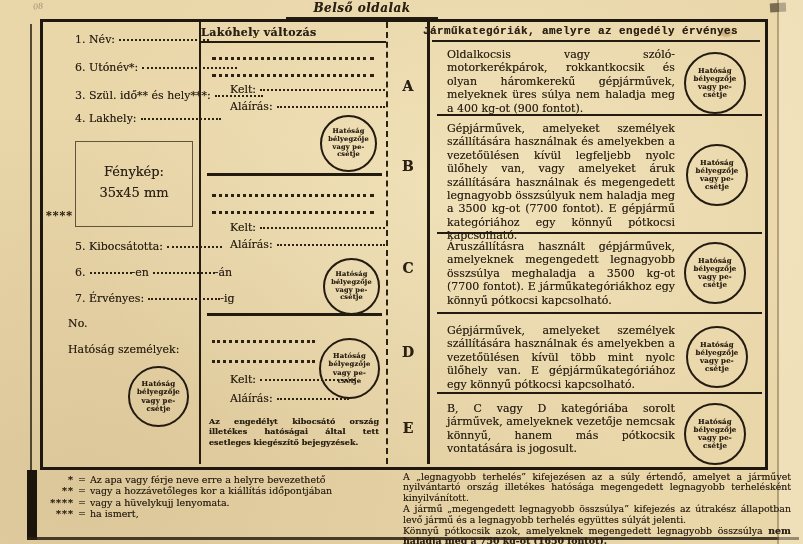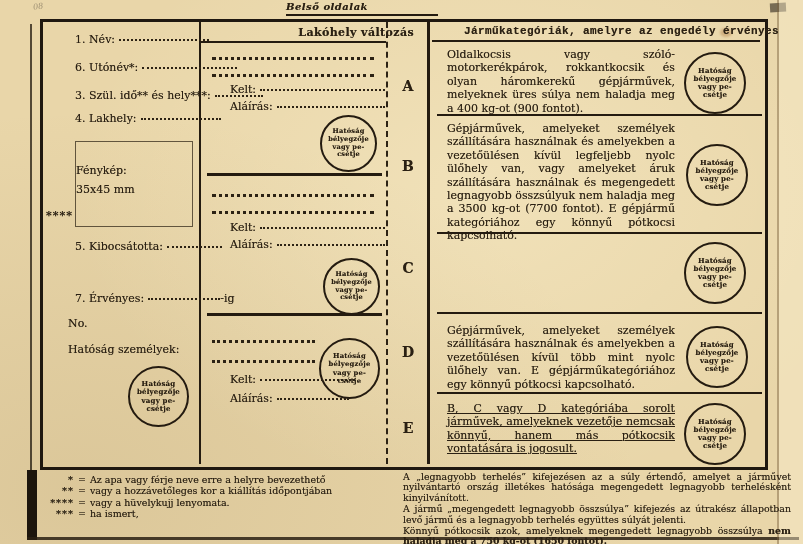--- a/index.html
+++ b/index.html
@@ -7,39 +7,39 @@
     position:relative; width:803px; height:544px; overflow:hidden;
     background:
       radial-gradient(ellipse at 60% 35%, rgba(255,246,214,.35), rgba(0,0,0,0) 60%),
       radial-gradient(ellipse at 10% 90%, rgba(120,90,40,.12), rgba(0,0,0,0) 55%),
       #e9d6a9;
     font-family:"DejaVu Serif","Liberation Serif",serif;
     color:#2a2013;
   }
   .abs{position:absolute;}
   .ink{color:#2a2013; text-shadow:0 0 .4px rgba(42,32,19,.55);}
-  .page-title{font-weight:bold; font-style:italic; font-size:10px; letter-spacing:.5px;
-    text-align:left; border-bottom:2px solid #241b10; padding-bottom:2px;}
+  .page-title{font-weight:bold; font-style:italic; font-size:12px; letter-spacing:.5px;
+    text-align:center; border-bottom:2px solid #241b10; padding-bottom:2px;}
   .hline{background:#241b10;}
   .vline{background:#241b10;}
   .vdash{border-left:2px dashed #2c2214;}
   .tableborder{border:3px solid #1f1810;}
   .leader{display:inline-block; border-bottom:2px dotted #2c2214; height:3px; margin-left:4px; vertical-align:2px;}
   .dotrow{border-bottom:3px dotted #2c2214; height:0;}
   .fieldrow{font-size:11px; white-space:nowrap;margin-left:20px;}
-  .colheader{font-weight:bold; font-size:11px; text-align:right; letter-spacing:.4px;margin-left:28px;}
+  .colheader{font-weight:bold; font-size:11px; text-align:left; letter-spacing:.4px;}
   .stamp{
     position:absolute; border:2.5px solid #241b10; border-radius:50%;
     display:flex; flex-direction:column; align-items:center; justify-content:center;
     text-align:center; font-size:7px; font-weight:bold; line-height:1.18;
     letter-spacing:.2px; background:transparent;
   }
   .catletter{font-size:14px; font-weight:bold; text-align:center;}
   .cattext{font-size:11px; line-height:13.4px; text-align:justify;}
-  .photo{border:1.5px solid rgba(40,30,16,.7); text-align:left; font-size:11px;}
+  .photo{border:1.5px solid rgba(40,30,16,.7); text-align:center; font-size:13px;}
   .smallnote{font-size:8px; font-weight:bold; line-height:1.3; text-align:justify;}
   .fnline{font-size:9.5px; line-height:11.4px; white-space:nowrap;}
   .fmark{display:inline-block; width:26px; text-align:right; font-weight:bold; letter-spacing:1px;}
   .feq{padding:0 4px;}
   .notes p{margin:0 0 1px 0; font-size:9.4px; line-height:10.4px; text-align:justify;}
   .boldtail{font-weight:bold;}
   .pencil{font-size:8px; color:rgba(95,85,70,.55); transform:rotate(-8deg); font-style:italic;}
   .stain{border-radius:50%; background:rgba(150,85,30,.30); filter:blur(1px);}
 </style>
 </head>
@@ -80,20 +80,23 @@
 
   <div class="abs photo ink" style="left:75px; top:141px; width:116px; height:84px;">
     <div style="margin-top:22px;">Fénykép:</div>
     <div style="margin-top:6px;">35x45 mm</div>
   </div>
   <div class="abs ink" style="left:46px; top:209px; font-size:11px; font-weight:bold; letter-spacing:1px;">****</div>
 
   <div class="abs fieldrow ink" style="left:55px; top:240px;">
     <span>5. Kibocsátotta:</span><span class="leader" style="width:55px;"></span>
   </div>
+  <div class="abs fieldrow ink" style="left:55px; top:266px;">
+    <span>6.</span><span class="leader" style="width:42px;"></span><span>-en</span><span class="leader" style="width:62px;"></span><span>-án</span>
+  </div>
   <div class="abs fieldrow ink" style="left:55px; top:292px;">
     <span>7. Érvényes:</span><span class="leader" style="width:72px;"></span><span>-ig</span>
   </div>
   <div class="abs fieldrow ink" style="left:48px; top:317px;">No.</div>
   <div class="abs fieldrow ink" style="left:48px; top:343px;">Hatóság személyek:</div>
 
   <div class="stamp ink" style="left:128px; top:366px; width:57px; height:57px;">
     <span>Hatóság</span>
     <span>bélyegzője</span>
     <span>vagy pe-</span>
@@ -142,20 +145,21 @@
     <span>vagy pe-</span>
     <span>csétje</span>
   </div>
   <div class="abs fieldrow ink" style="left:210px; top:373px;">
     <span>Kelt:</span><span class="leader" style="width:95px;"></span>
   </div>
   <div class="abs fieldrow ink" style="left:210px; top:392px;">
     <span>Aláírás:</span><span class="leader" style="width:72px;"></span>
   </div>
 
+  <div class="abs smallnote ink" style="left:209px; top:416px; width:170px;">Az engedélyt kibocsátó ország illetékes hatóságai által tett esetleges kiegészítő bejegyzések.</div>
 
   <div class="abs catletter ink" style="left:396px; top:78px; width:24px;">A</div>
   <div class="abs catletter ink" style="left:396px; top:158px; width:24px;">B</div>
   <div class="abs catletter ink" style="left:396px; top:260px; width:24px;">C</div>
   <div class="abs catletter ink" style="left:396px; top:344px; width:24px;">D</div>
   <div class="abs catletter ink" style="left:396px; top:420px; width:24px;">E</div>
 
   <div class="abs colheader ink" style="left:423px; top:25px; width:328px; font-size:11px;font-family:Liberation Mono, monospace;">Járműkategóriák, amelyre az engedély érvényes</div>
 
   <div class="abs cattext ink" style="left:447px; top:48px; width:228px;">Oldalkocsis vagy szóló-motorkerékpárok, rokkantkocsik és olyan háromkerekű gépjárművek, melyeknek üres súlya nem haladja meg a 400 kg-ot (900 fontot).</div>
@@ -169,38 +173,39 @@
 
   <div class="abs cattext ink" style="left:447px; top:122px; width:228px;">Gépjárművek, amelyeket személyek szállítására használnak és amelyekben a vezetőülésen kívül legfeljebb nyolc ülőhely van, vagy amelyeket áruk szállítására használnak és megengedett legnagyobb összsúlyuk nem haladja meg a 3500 kg-ot (7700 fontot). E gépjármű kategóriához egy könnyű pótkocsi kapcsolható.</div>
   <div class="stamp ink" style="left:686px; top:144px; width:58px; height:58px;">
     <span>Hatóság</span>
     <span>bélyegzője</span>
     <span>vagy pe-</span>
     <span>csétje</span>
   </div>
   <div class="abs hline" style="left:437px; top:232px; width:325px; height:2px;"></div>
 
+  <div class="abs cattext ink" style="left:447px; top:240px; width:228px;">Áruszállításra használt gépjárművek, amelyeknek megengedett legnagyobb összsúlya meghaladja a 3500 kg-ot (7700 fontot). E járműkategóriákhoz egy könnyű pótkocsi kapcsolható.</div>
   <div class="stamp ink" style="left:684px; top:242px; width:58px; height:58px;">
     <span>Hatóság</span>
     <span>bélyegzője</span>
     <span>vagy pe-</span>
     <span>csétje</span>
   </div>
   <div class="abs hline" style="left:437px; top:312px; width:325px; height:2px;"></div>
 
   <div class="abs cattext ink" style="left:447px; top:324px; width:228px;">Gépjárművek, amelyeket személyek szállítására használnak és amelyekben a vezetőülésen kívül több mint nyolc ülőhely van. E gépjárműkategóriához egy könnyű pótkocsi kapcsolható.</div>
   <div class="stamp ink" style="left:686px; top:326px; width:58px; height:58px;">
     <span>Hatóság</span>
     <span>bélyegzője</span>
     <span>vagy pe-</span>
     <span>csétje</span>
   </div>
   <div class="abs hline" style="left:437px; top:392px; width:325px; height:2px;"></div>
 
-  <div class="abs cattext ink" style="left:447px; top:402px; width:228px;text-decoration:underline;">B, C vagy D kategóriába sorolt járművek, amelyeknek vezetője nemcsak könnyű, hanem más pótkocsik vontatására is jogosult.</div>
+  <div class="abs cattext ink" style="left:447px; top:402px; width:228px;">B, C vagy D kategóriába sorolt járművek, amelyeknek vezetője nemcsak könnyű, hanem más pótkocsik vontatására is jogosult.</div>
   <div class="stamp ink" style="left:684px; top:403px; width:58px; height:58px;">
     <span>Hatóság</span>
     <span>bélyegzője</span>
     <span>vagy pe-</span>
     <span>csétje</span>
   </div>
 
   <div class="abs ink" style="left:48px; top:474px;">
     <div class="fnline">
       <span class="fmark">*</span><span class="feq">=</span><span>Az apa vagy férje neve erre a helyre bevezethető</span>

